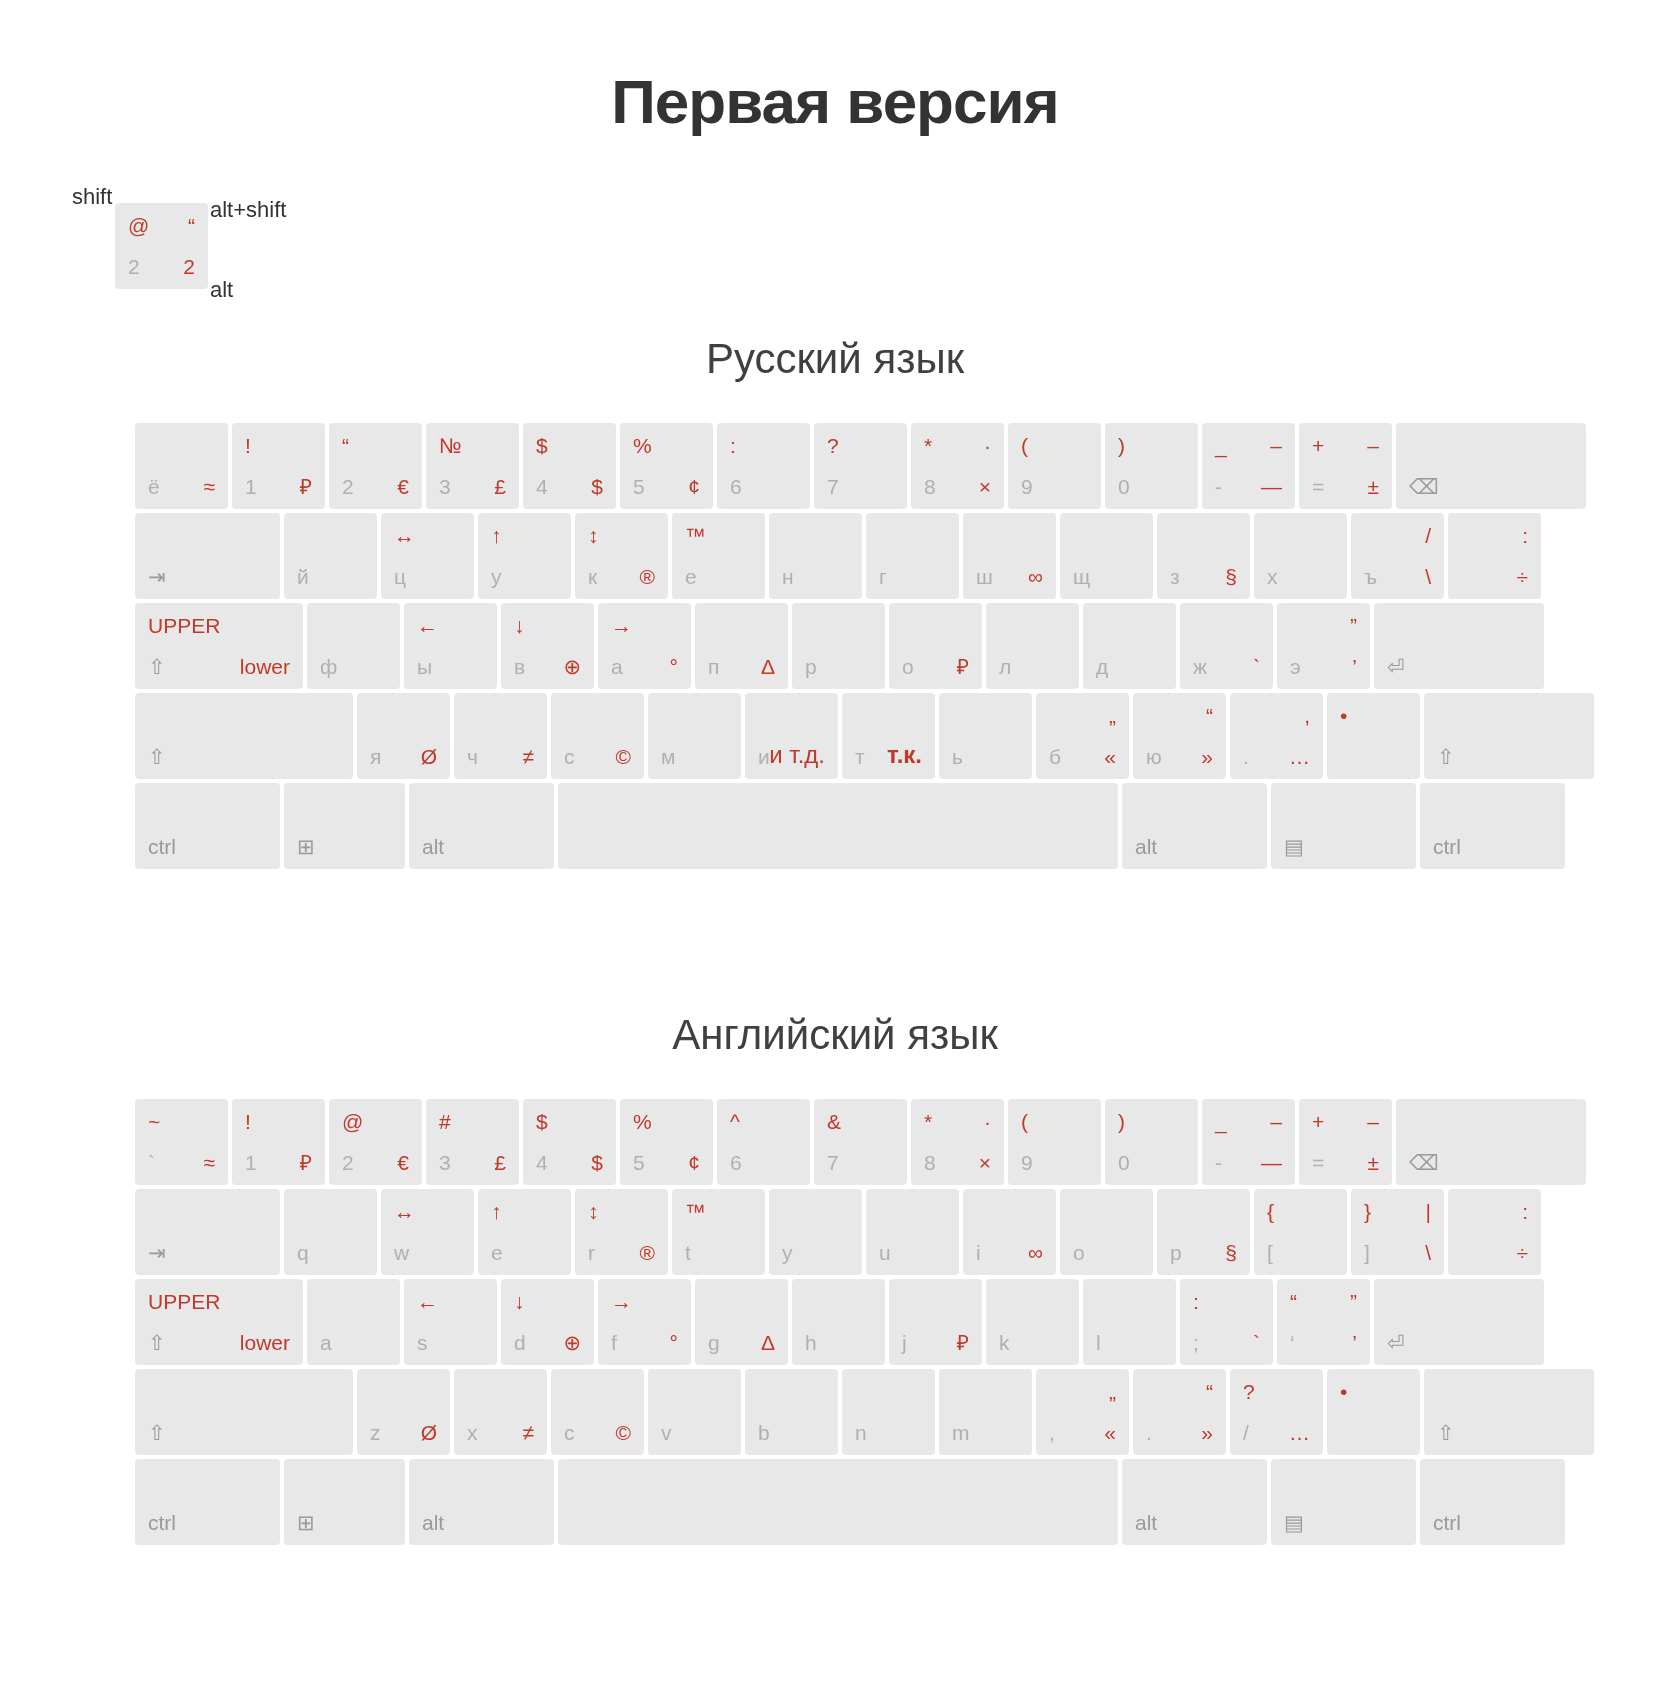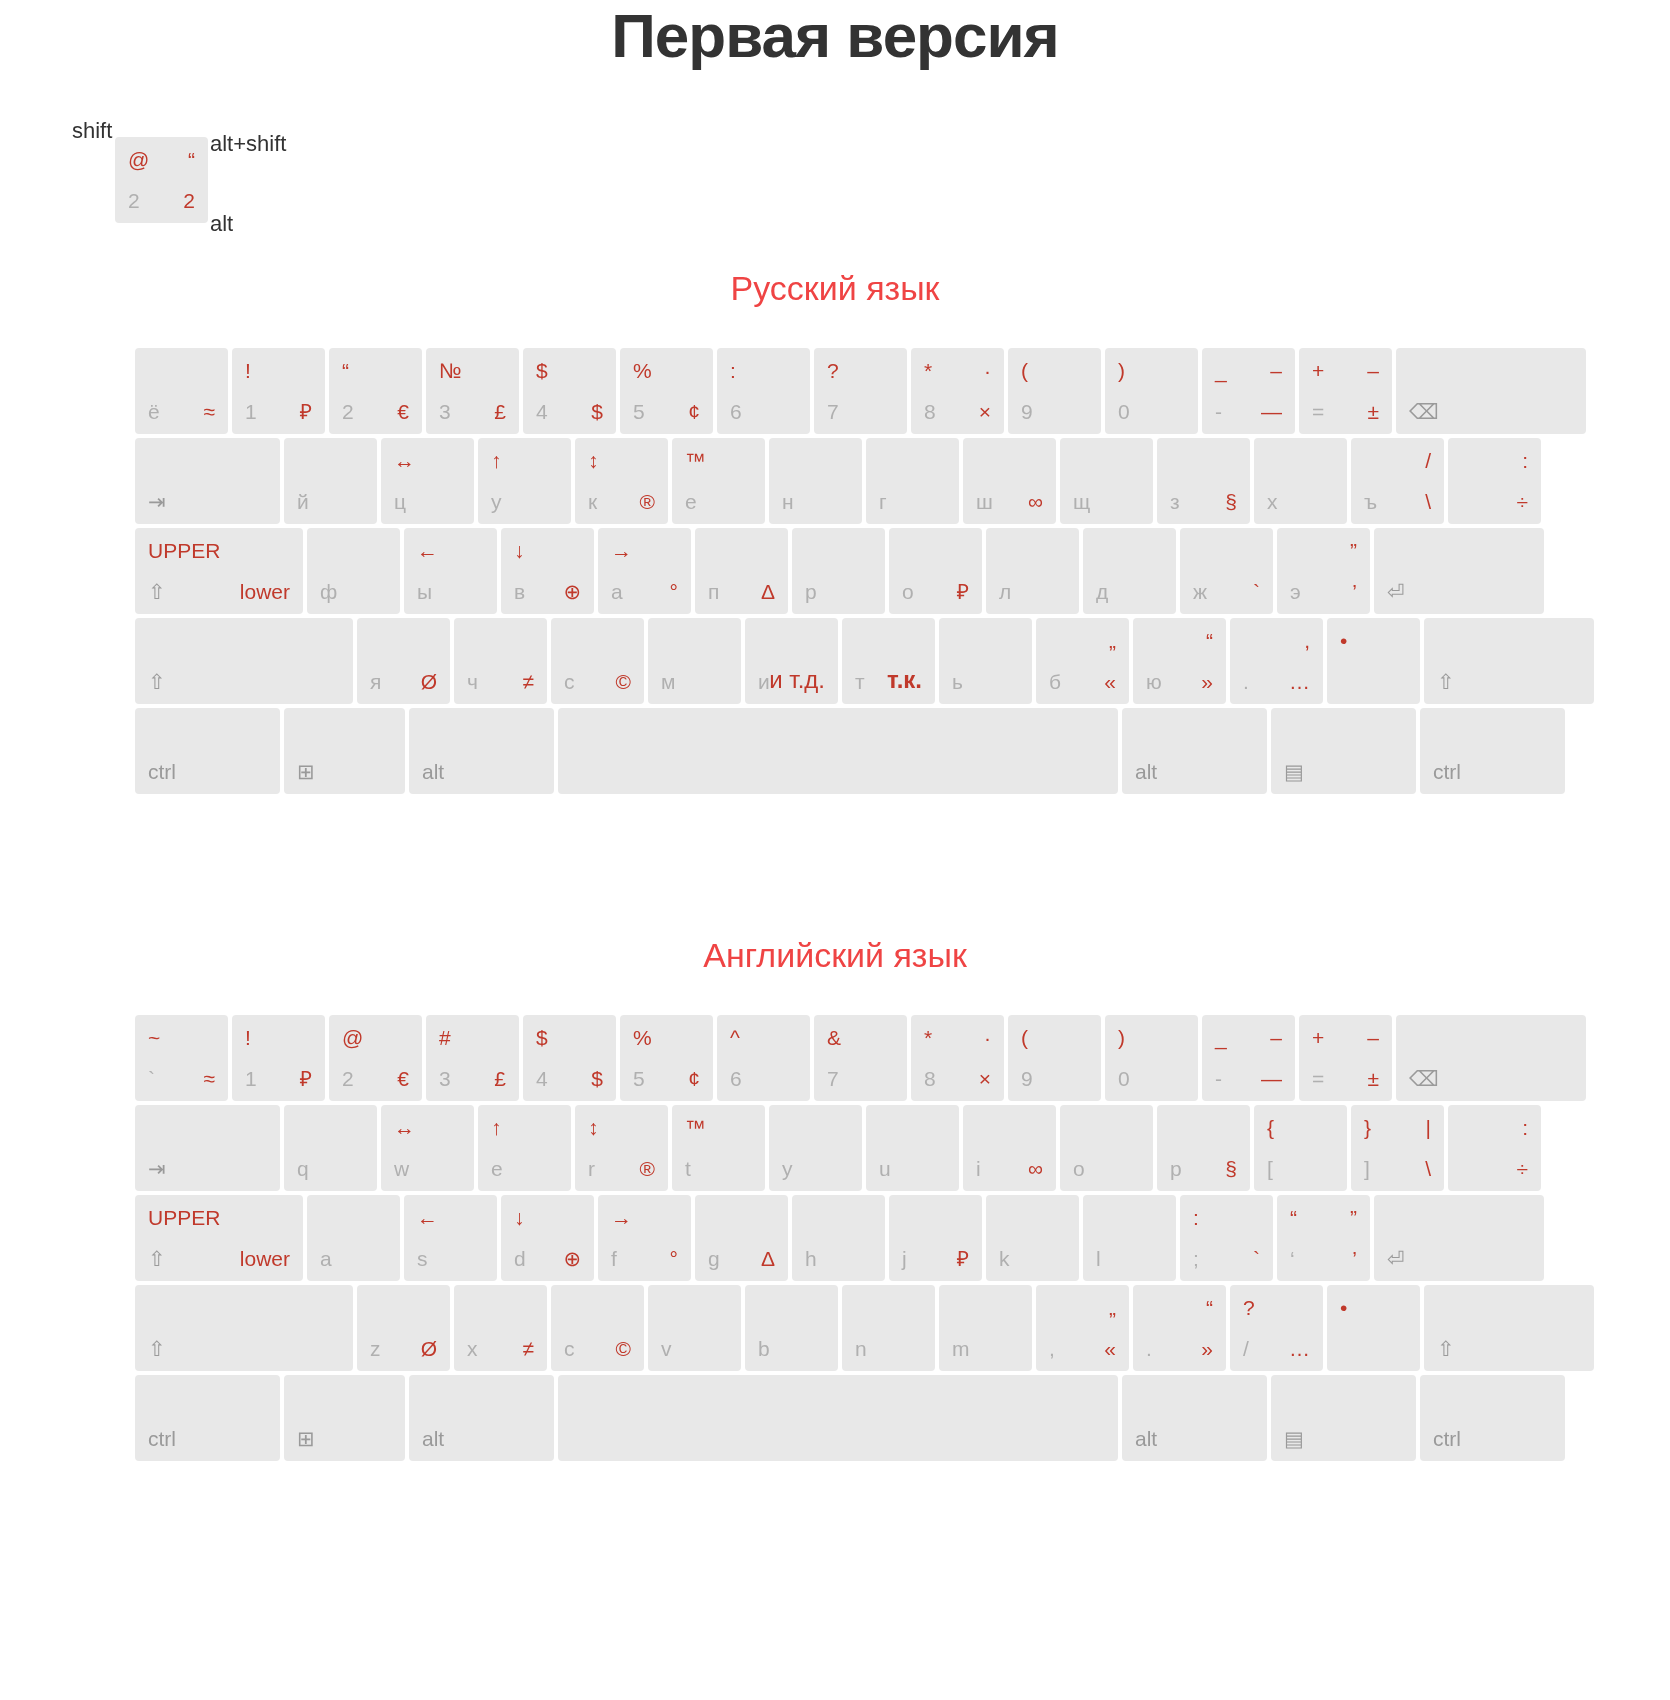--- a/index.html
+++ b/index.html
@@ -9,26 +9,27 @@
     background: #ffffff;
     font-family: "Liberation Sans", sans-serif;
     overflow: hidden;
   }
   .page-title {
     text-align: center;
     font-size: 62px;
     font-weight: bold;
     color: #333333;
     letter-spacing: -1px;
+    padding-top: 66px;
   }
   .section-title {
     text-align: center;
-    font-size: 34px;
+    font-size: 42px;
     font-weight: normal;
-    color: #ef4444;
+    color: #404040;
   }
 
   
   .legend {
     position: relative;
     height: 150px;
     margin-top: 30px;
   }
   .legend-label {
     position: absolute;

